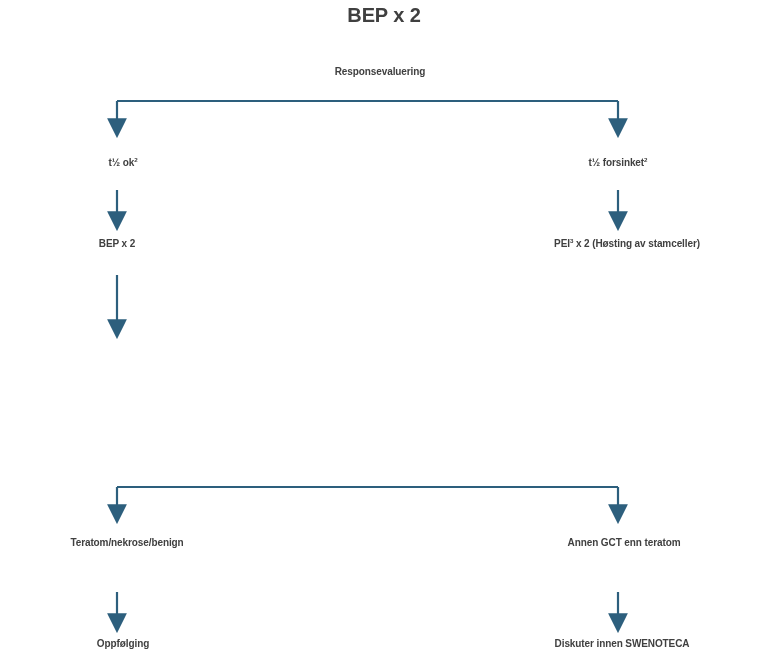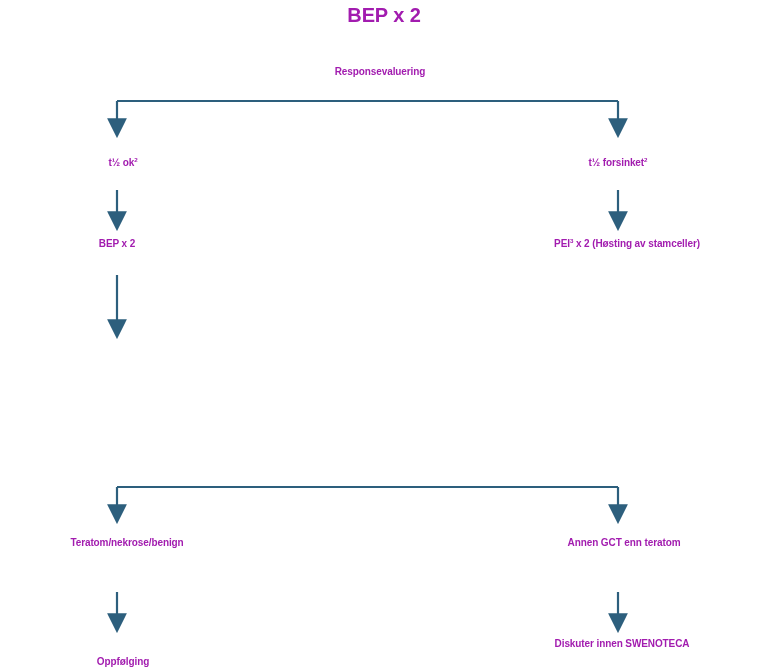--- a/index.html
+++ b/index.html
@@ -17,21 +17,21 @@
     width: 768px;
     height: 669px;
     background: #ffffff;
     overflow: hidden;
   }
 
   
   .node {
     position: absolute;
     font-weight: bold;
-    color: #a21caf;
+    color: #404040;
     white-space: nowrap;
     line-height: 1.1;
     letter-spacing: -0.1px;
   }
   .node.center {
     transform: translateX(-50%);
     text-align: center;
   }
   .node sup {
     font-size: 0.62em;
@@ -117,21 +117,21 @@
 
 
   <div class="node center lbl" style="left:624px; top:537px;">
     <span>Annen GCT enn teratom</span>
   </div>
 
   <div class="node center lbl" style="left:127px; top:537px;">
     <span>Teratom/nekrose/benign</span>
   </div>
 
-  <div class="node center lbl" style="left:123px; top:638px;margin-top:18px;">
+  <div class="node center lbl" style="left:123px; top:638px;">
     <span>Oppfølging</span>
   </div>
 
   <div class="node center lbl" style="left:622px; top:638px;">
     <span>Diskuter innen SWENOTECA</span>
   </div>
 
 </div>
 
 </body></html>

